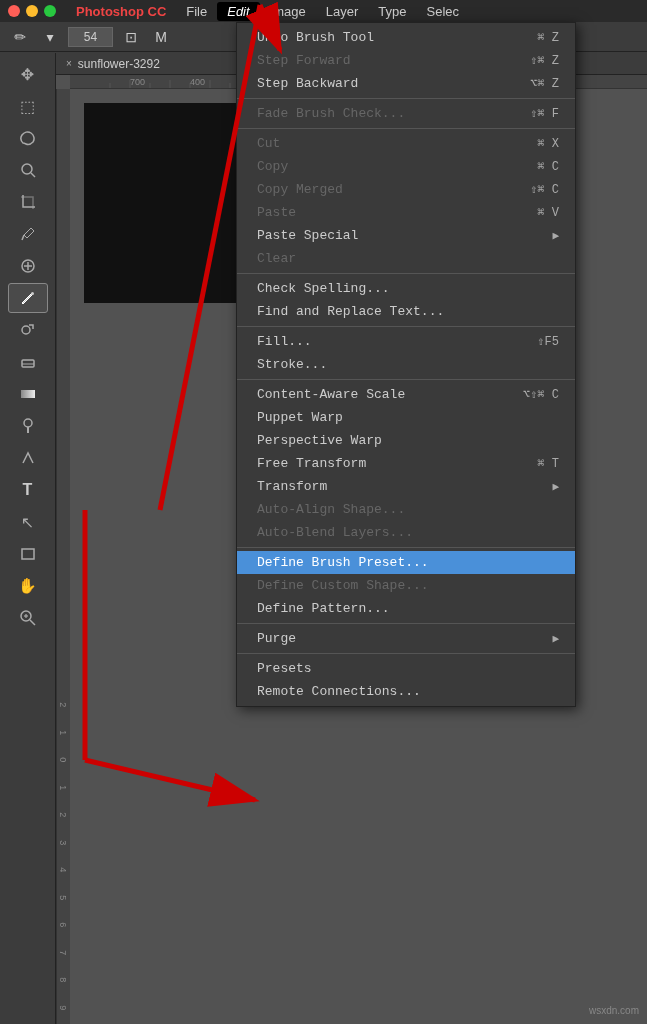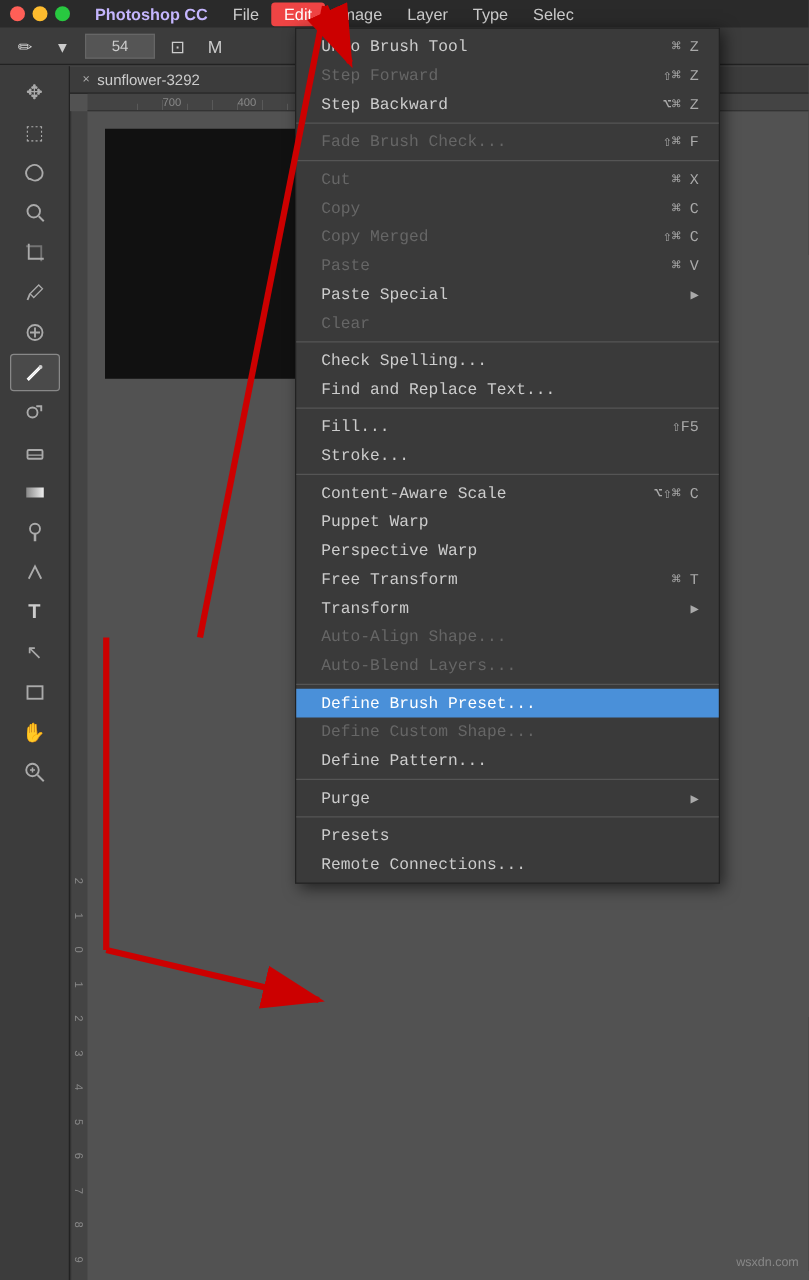--- a/index.html
+++ b/index.html
@@ -22,33 +22,34 @@
       display: flex;
       align-items: center;
       padding: 0 8px;
       gap: 0;
       position: relative;
       z-index: 100;
     }
     .menu-bar-app {
       font-size: 13px;
       font-weight: bold;
-      color: #c4b5fd;
+      color: #ef4444;
       padding: 0 10px;
     }
     .menu-bar-item {
       font-size: 13px;
       color: #cccccc;
       padding: 2px 10px;
       cursor: pointer;
     }
     .menu-bar-item.active {
-      background: #ef4444;
+      background: #000000;
       color: #ffffff;
       border-radius: 3px;
+      font-style: italic;
     }
 
     
     .traffic-lights {
       display: flex;
       gap: 6px;
       margin-right: 10px;
     }
     .traffic-light {
       width: 12px;
@@ -252,21 +253,21 @@
       justify-content: center;
       color: #ccc;
       font-size: 14px;
     }
     .options-size-box {
       background: #555;
       border: 1px solid #666;
       color: #ccc;
       font-size: 12px;
       padding: 1px 5px;
-      width: 56px;
+      width: 45px;
       height: 20px;
       display: flex;
       align-items: center;
       justify-content: center;
     }
   </style>
 </head>
 <body>
 
 <div class="menu-bar">

